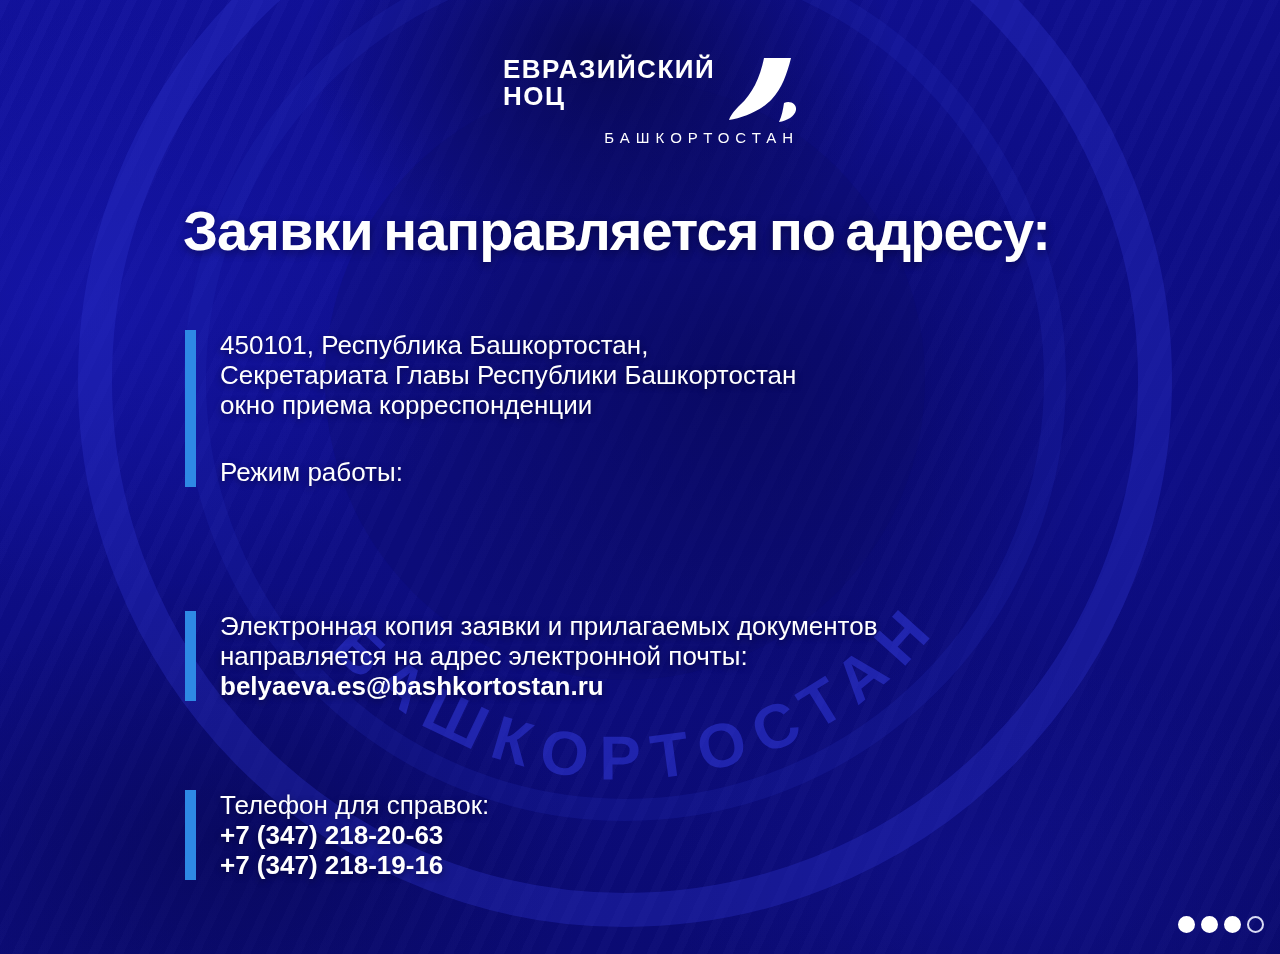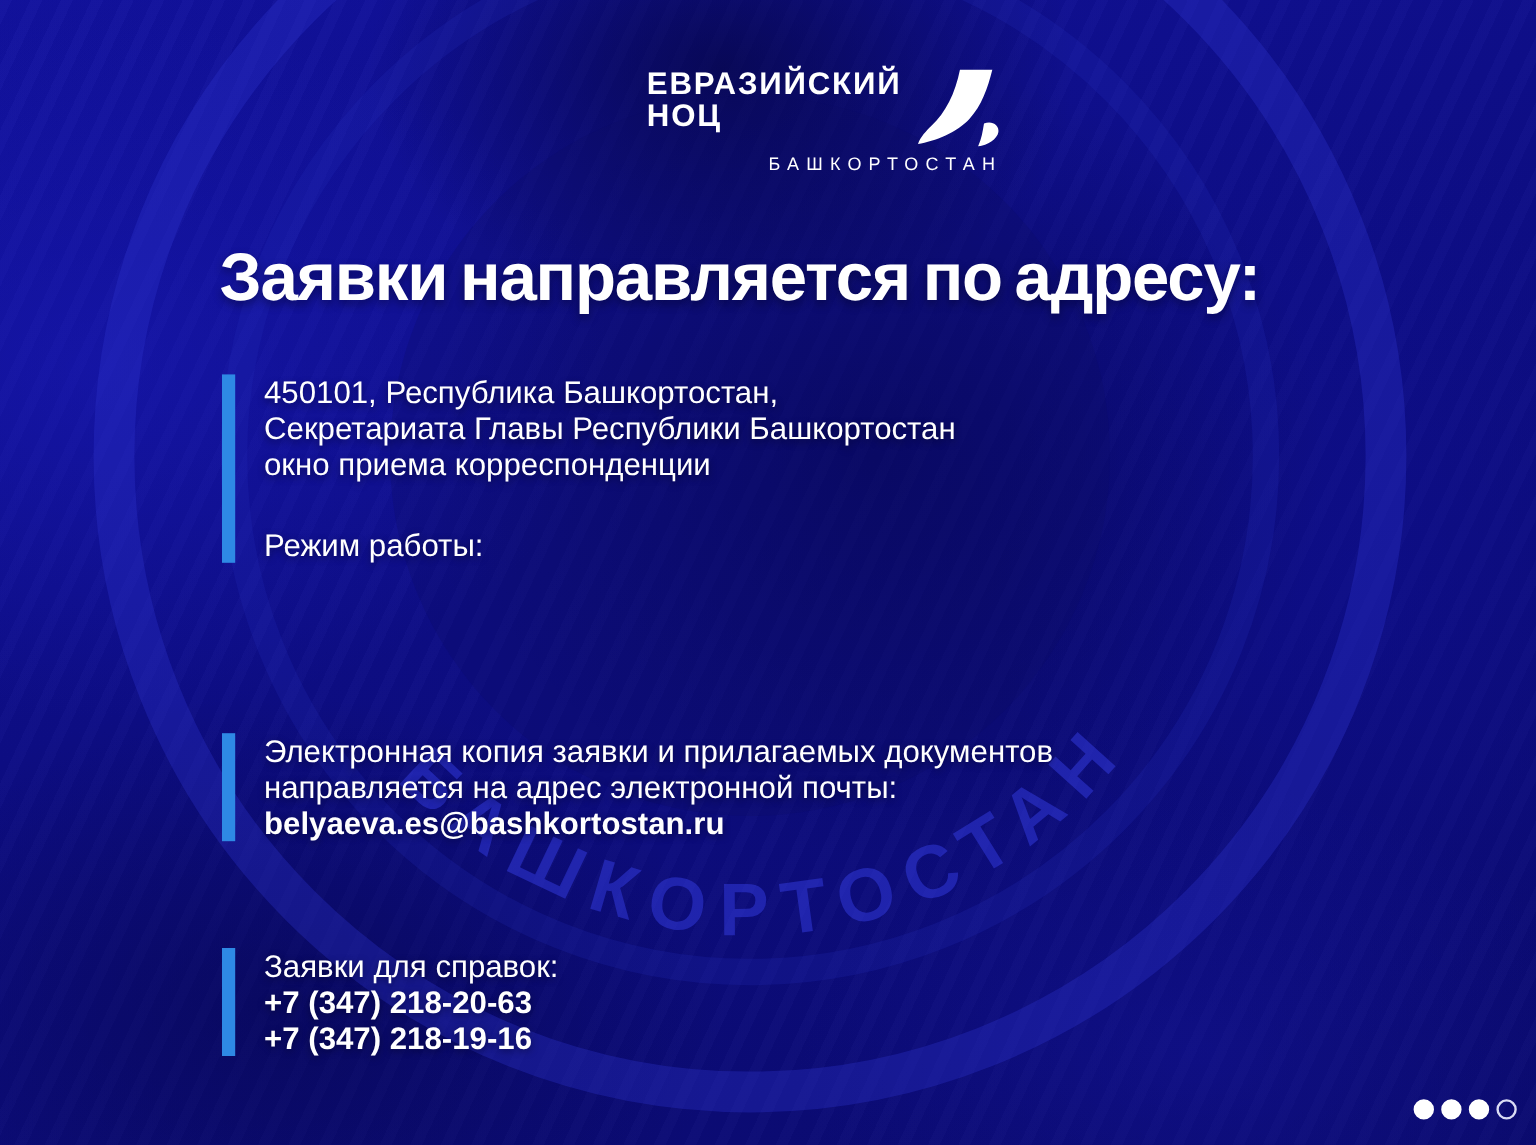--- a/index.html
+++ b/index.html
@@ -18,21 +18,21 @@
       radial-gradient(520px 360px at 18% 88%, rgba(6,6,72,.5), transparent 72%),
       radial-gradient(480px 320px at 78% 92%, rgba(24,24,170,.32), transparent 70%),
       repeating-linear-gradient(115deg, rgba(255,255,255,.014) 0 9px, rgba(0,0,40,.03) 9px 23px),
       linear-gradient(160deg,#12129e 0%,#0d0d85 45%,#0a0a6e 100%);
   }
   .watermark{position:absolute;left:0;top:0;pointer-events:none;}
 
   
   .logo{position:absolute;left:503px;top:56px;color:#fff;}
   .logo-row{display:flex;align-items:flex-start;gap:12px;}
-  .logo-text{font-weight:bold;font-size:26px;line-height:27px;letter-spacing:1.5px;margin-left:36px;}
+  .logo-text{font-weight:bold;font-size:26px;line-height:27px;letter-spacing:1.5px;}
   .logo-mark{width:72px;height:64px;margin-top:2px;}
   .logo-sub{margin-top:7px;text-align:right;font-size:15px;letter-spacing:6px;font-weight:normal;}
 
   
   .title{
     position:absolute;left:183px;top:198px;margin:0;
     color:#fff;font-size:56px;font-weight:bold;
     letter-spacing:-1px;word-spacing:-4px;
     text-shadow:0 3px 8px rgba(0,0,30,.45);
     white-space:nowrap;
@@ -43,21 +43,21 @@
     position:absolute;left:185px;
     border-left:11px solid #2e89e5;
     padding-left:24px;
     color:#fff;font-size:26px;line-height:30px;
     text-shadow:0 2px 6px rgba(0,0,30,.5);
   }
   .block .para{margin:0;}
   .block .para + .para{margin-top:37px;}
   .line{white-space:nowrap;}
   .b{font-weight:bold;}
-  .block-address{top:312px;}
+  .block-address{top:330px;}
   .block-email{top:611px;}
   .block-phone{top:790px;}
 
   
   .pagination{position:absolute;right:16px;bottom:21px;display:flex;gap:6px;}
   .dot{width:17px;height:17px;border-radius:50%;border:2px solid rgba(235,238,255,.92);box-sizing:border-box;background:transparent;}
   .dot.filled{background:#fff;border-color:#fff;}
 </style>
 </head>
 <body>
@@ -104,21 +104,21 @@
   <section class="block block-email">
     <div class="para">
       <div class="line">Электронная копия заявки и прилагаемых документов</div>
       <div class="line">направляется на адрес электронной почты:</div>
       <div class="line b">belyaeva.es@bashkortostan.ru</div>
     </div>
   </section>
 
   <section class="block block-phone">
     <div class="para">
-      <div class="line">Заявки для справок:</div>
+      <div class="line">Телефон для справок:</div>
       <div class="line b">+7 (347) 218-20-63</div>
       <div class="line b">+7 (347) 218-19-16</div>
     </div>
   </section>
 
   <div class="pagination">
       <span class="dot filled"></span>
       <span class="dot filled"></span>
       <span class="dot filled"></span>
       <span class="dot"></span>

